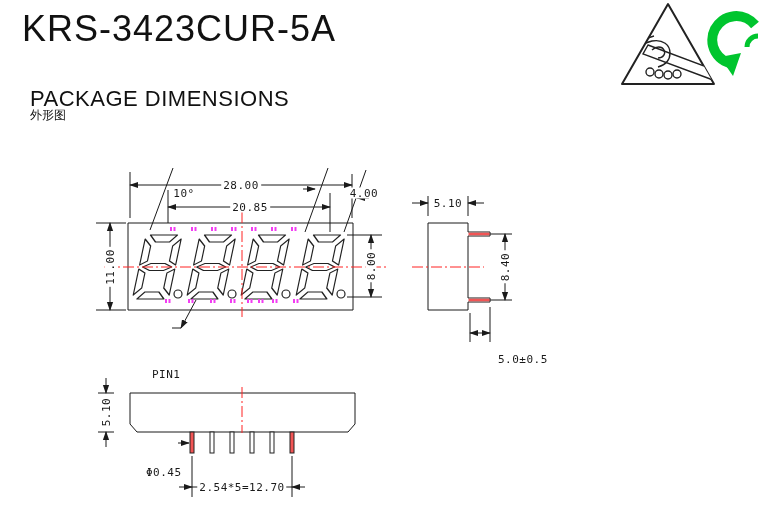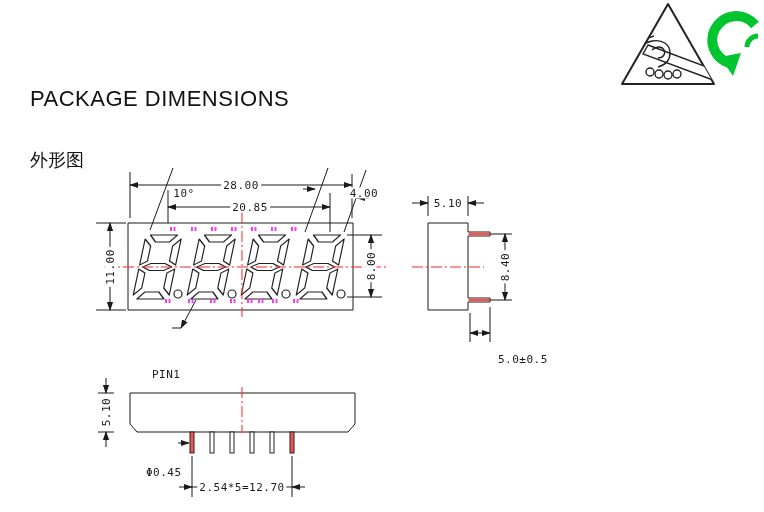--- a/index.html
+++ b/index.html
@@ -1,35 +1,36 @@
 <!DOCTYPE html>
 <html><head>
 <meta charset="utf-8">
 <style>
   html,body{margin:0;padding:0;background:#fff;}
   .page{position:relative;width:764px;height:512px;background:#fff;overflow:hidden;
         font-family:"Liberation Sans",sans-serif;color:#111;}
   .title{position:absolute;left:22px;top:8px;font-size:36px;letter-spacing:1px;color:#111;}
   .sub-en{position:absolute;left:30px;top:86px;font-size:22px;letter-spacing:.5px;color:#111;}
-  .sub-cn{position:absolute;left:30px;top:107px;font-size:18px;font-family:"DejaVu Serif",serif;color:#111;margin-top:41px;}
+  .sub-cn{position:absolute;left:30px;top:107px;font-size:12px;font-family:"DejaVu Serif",serif;color:#111;}
   .drawing{position:absolute;left:0;top:0;}
   .dim{position:absolute;z-index:2;font-family:"DejaVu Sans Mono",monospace;font-size:11px;
        letter-spacing:.5px;line-height:1;background:#fff;color:#1a1a1a;white-space:nowrap;
        padding:0 2px;transform:translate(-50%,-50%);}
   .rot{transform:translate(-50%,-50%) rotate(-90deg);}
   .al{transform:translate(0,-50%);margin-top:44px;}
   .ital{margin-left:12px;}
   .note{position:absolute;z-index:2;font-family:"DejaVu Serif",serif;font-size:24px;
         letter-spacing:2px;color:#111;white-space:nowrap;}
 </style>
 </head>
 <body>
 
 <div class="page">
 
+  <div class="title">KRS-3423CUR-5A</div>
   <div class="sub-en">PACKAGE DIMENSIONS</div>
   <div class="sub-cn">外形图</div>
 
   <svg class="drawing" width="764" height="512" viewBox="0 0 764 512">
     <defs>
       <marker id="ar" viewBox="0 0 10 10" refX="9" refY="5" markerWidth="9" markerHeight="9" orient="auto-start-reverse">
         <path d="M0 1.5 L10 5 L0 8.5 Z" fill="#1a1a1a"></path>
       </marker>
       <clipPath id="tcl">
           <path d="M622 84 L668 4 L714 84 Z"></path>

